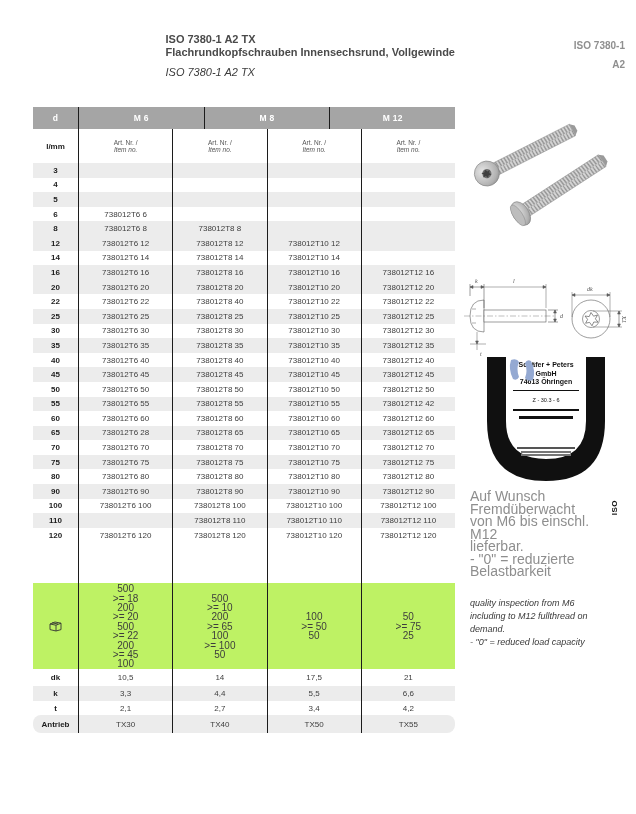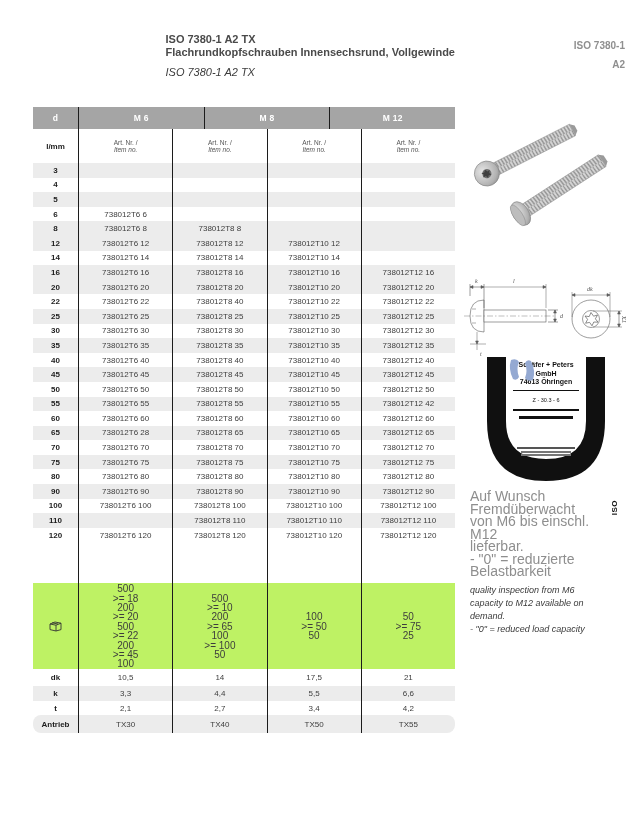--- a/index.html
+++ b/index.html
@@ -48,21 +48,21 @@
   .ucard .rule-thin{height:1px;background:#111;margin:3px 6px 0 6px;}
   .ucard .znum{font-size:5.5px;color:#111;margin:6px 0;}
   .ucard .rule-thick{height:2px;background:#111;margin:0 6px;}
   .ucard .mini-bar{height:3px;background:#111;margin:5px 12px 0 12px;}
   .ucard .logo{margin:1px auto 0 auto;width:30px;height:26px;}
   .ucard .tiny-line{height:2px;background:#777;margin:1.5px 14px 0 14px;}
   .ucard .tiny-line.w2{margin:1.5px 10px 0 10px;background:#555;}
   
   .notes{position:absolute;left:470px;top:490px;width:138px;}
   .note-de{font-size:14px;line-height:12.5px;color:#8e8e8e;}
-  .note-en{margin-top:6px;font-size:9px;line-height:13px;color:#3a3a3a;font-style:italic;}
+  .note-en{margin-top:19px;font-size:9px;line-height:13px;color:#3a3a3a;font-style:italic;}
   
   .side-tab{position:absolute;left:610px;top:500px;font-size:8px;font-weight:bold;color:#111;
             writing-mode:vertical-rl;transform:rotate(180deg);letter-spacing:.5px;}
 </style>
 </head>
 <body>
 
 <div class="page">
 
   <div class="doc-titles">
@@ -470,21 +470,21 @@
   <div class="notes">
     <div class="note-de">
         <div>Auf Wunsch Fremdüberwacht</div>
         <div>von M6 bis einschl. M12</div>
         <div>lieferbar.</div>
         <div>- "0" = reduzierte</div>
         <div>Belastbarkeit</div>
       </div>
     <div class="note-en">
         <div>quality inspection from M6</div>
-        <div>capacity to M12 available on</div>
+        <div>including to M12 fullthread on</div>
         <div>demand.</div>
         <div>- "0" = reduced load capacity</div>
       </div>
   </div>
 
   <div class="side-tab">ISO</div>
 
 </div>
 
 </body></html>

